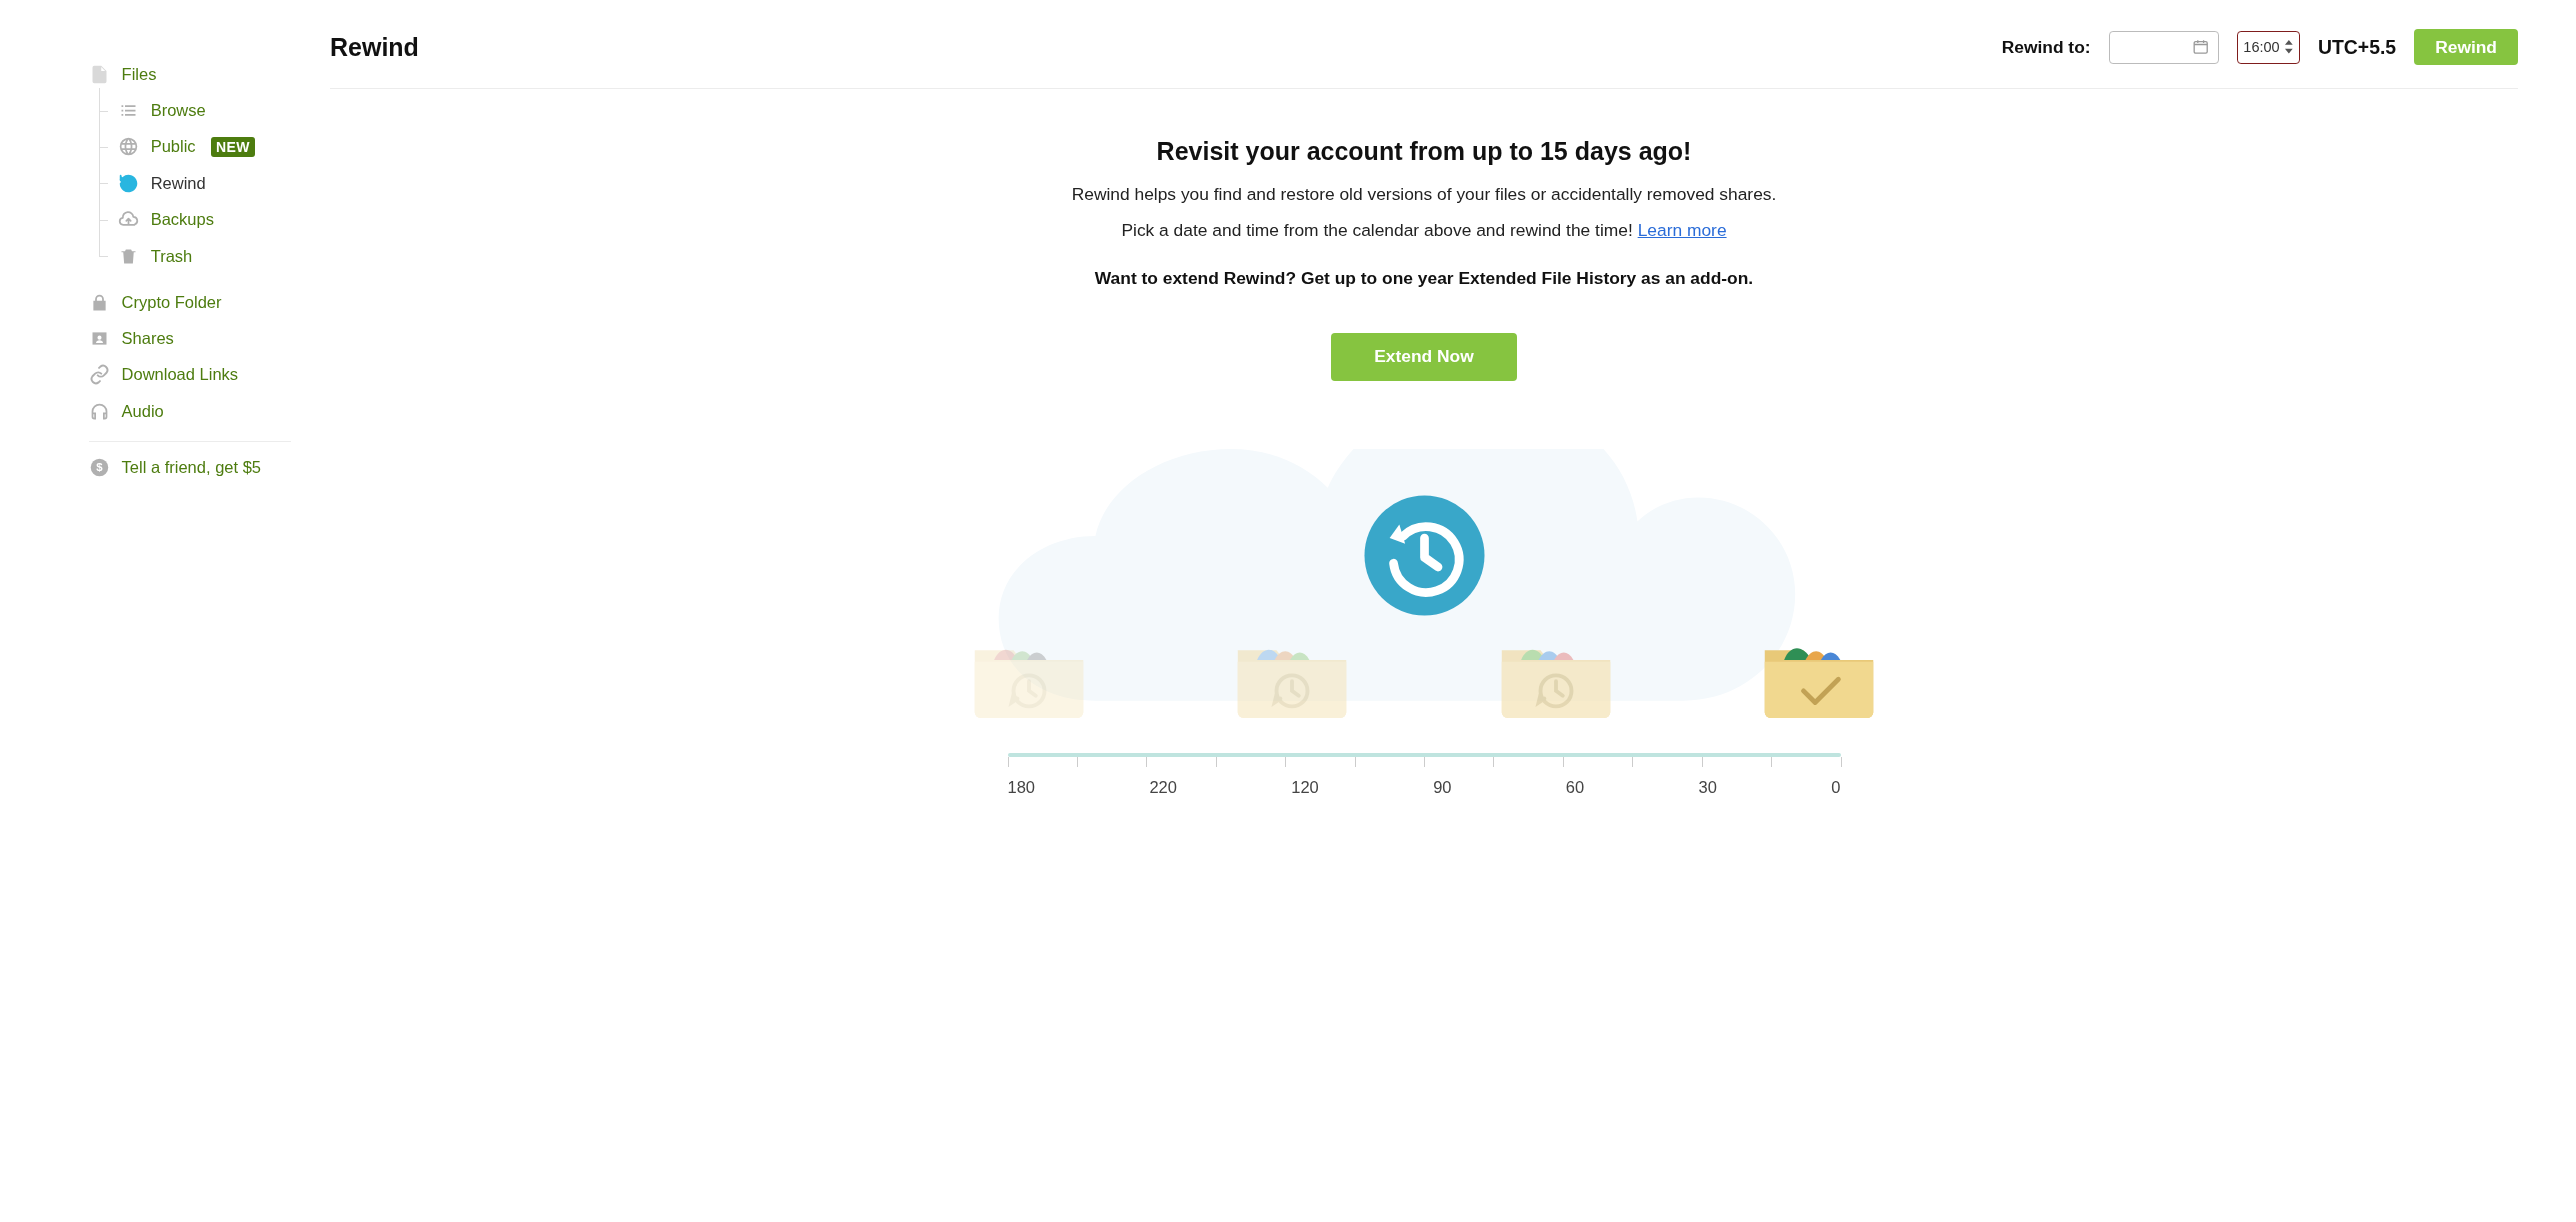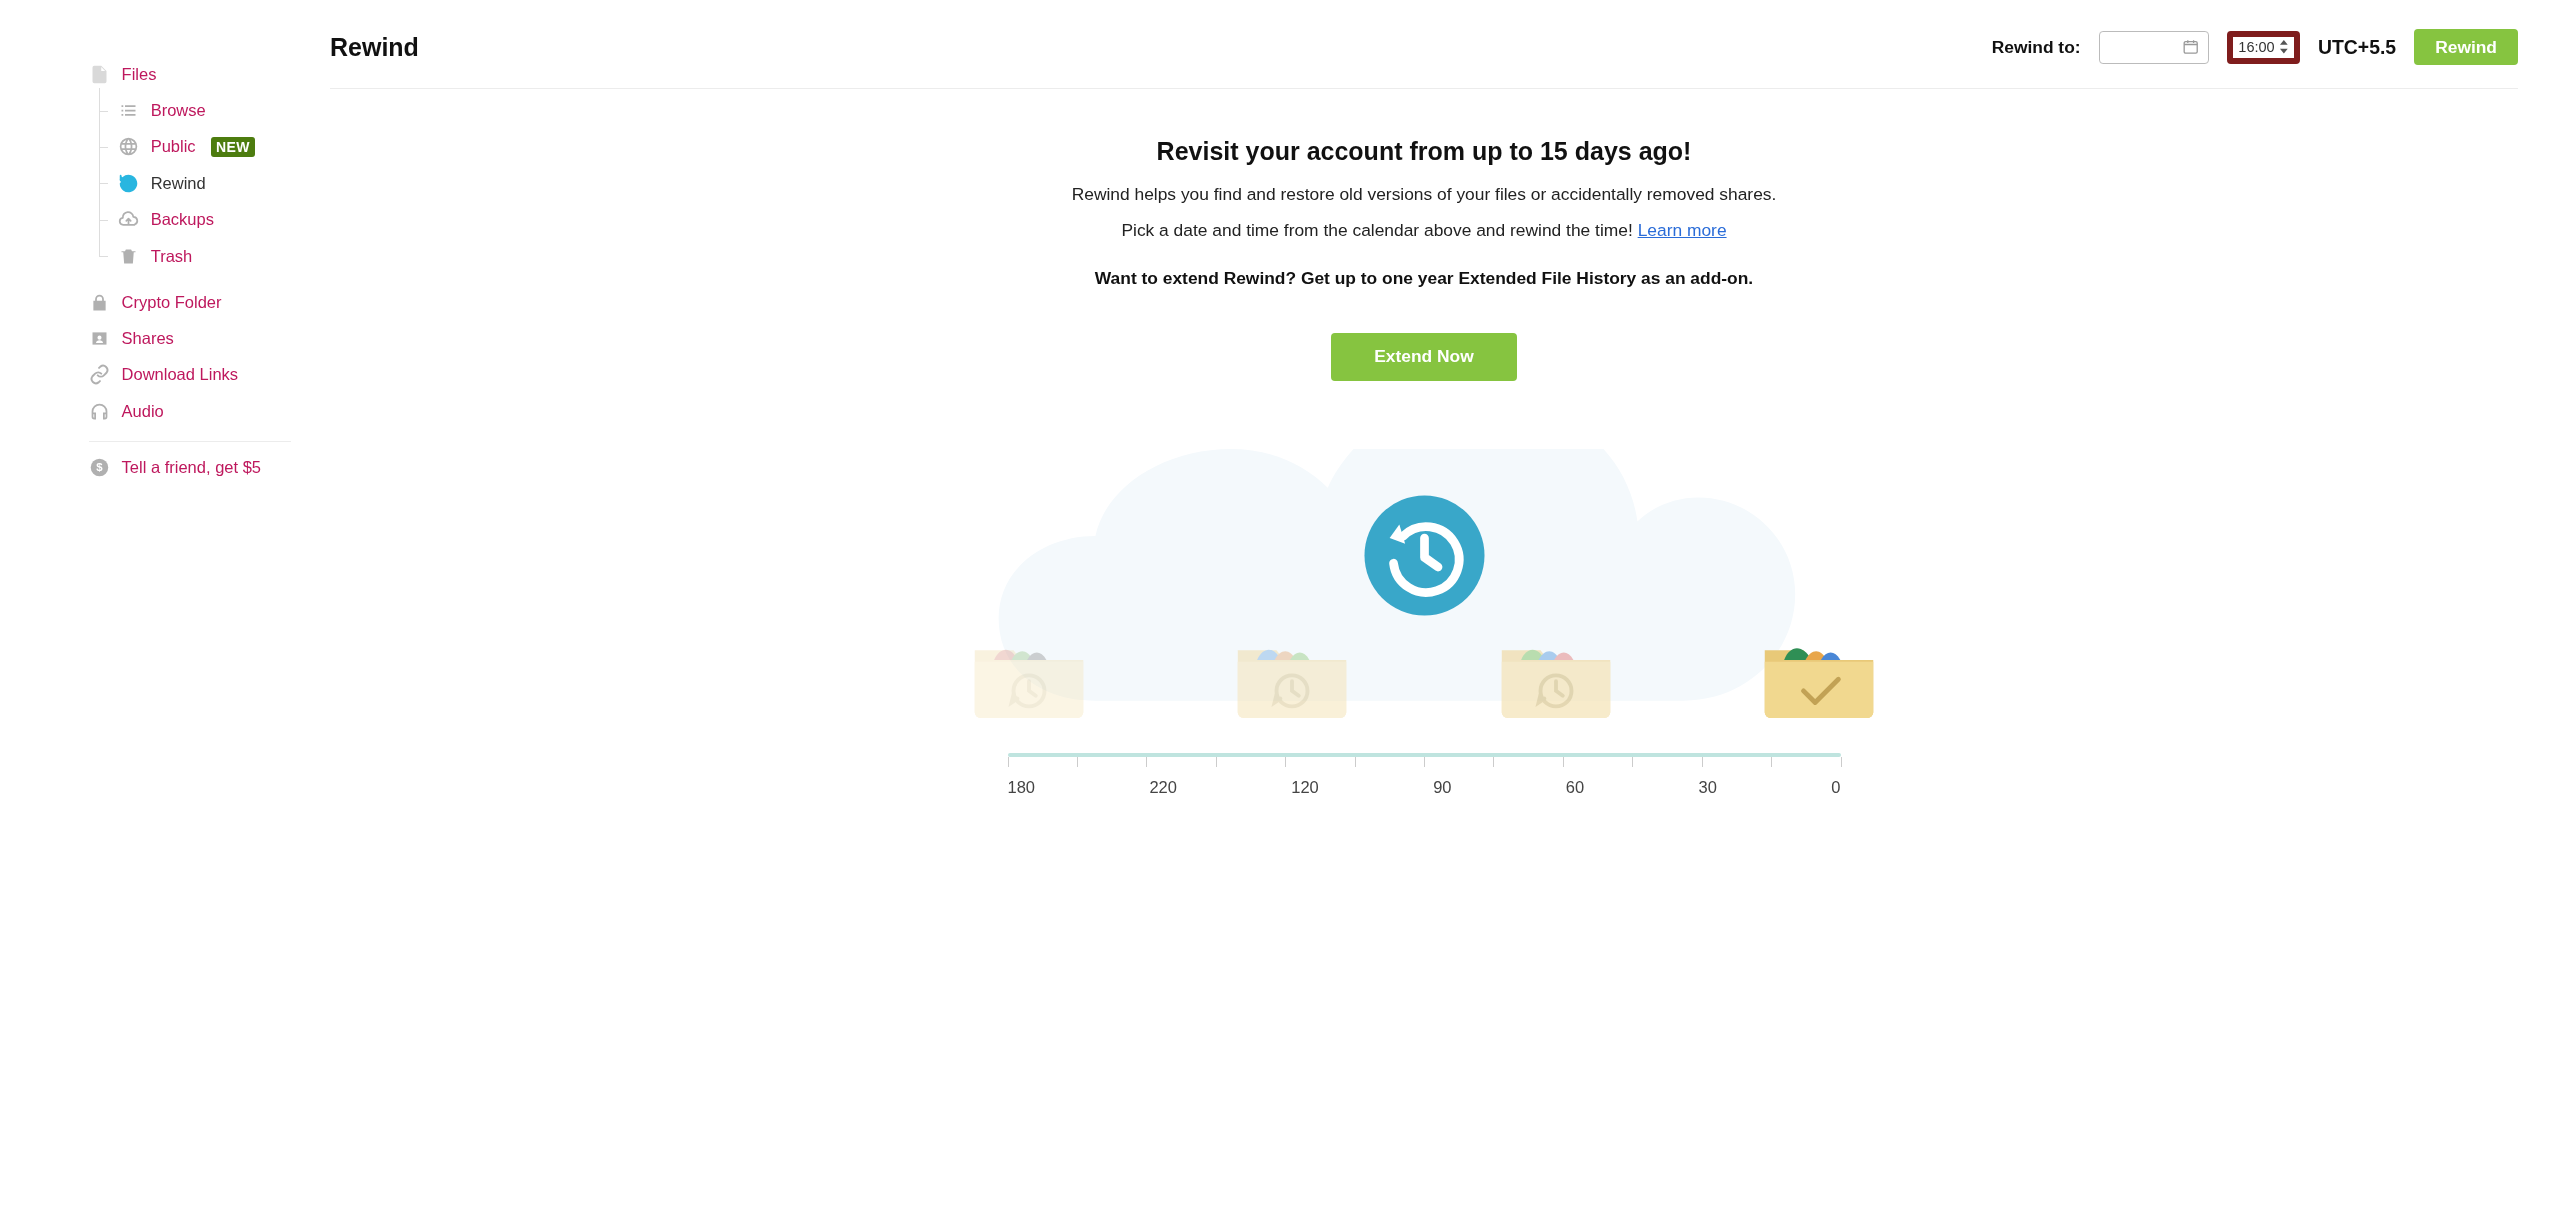--- a/index.html
+++ b/index.html
@@ -29,21 +29,21 @@
     gap: 11.6px;
     font-size: 16.5px;
     color: #888;
     padding: 7.7px 0;
     cursor: pointer;
     position: relative;
   }
   .nav-item.parent { font-weight: 400; }
   .nav-item.active { color: #29b6e0; }
   .nav-item.active .label { color: #333; }
-  .nav-item .label { color: #be185d; }
+  .nav-item .label { color: #4d7c0f; }
   .nav-item.active .icon-svg { fill: #29b6e0; stroke:#29b6e0;}
   .icon-svg { width:21px; height:21px; fill:#b0b0b0; flex-shrink:0;}
   .subtree {
     position: relative;
     margin-left: 9.7px;
     padding-left: 19.4px;
   }
   .subtree .nav-item::before{
     content:"";
     position:absolute;
@@ -112,21 +112,21 @@
     border:1px solid #bbb;
     border-radius:3.9px;
     background:#fff;
     display:flex;
     align-items:center;
     justify-content:flex-end;
     padding-right:7.7px;
   }
   .time-select {
     height:33px;
-    border:6px solid #7f1d1d;
+    border:1px solid #7f1d1d;
     border-radius:3.9px;
     background:#fff;
     font-size:14.5px;
     padding:0 5.8px;
     display:flex;
     align-items:center;
     gap:3.9px;
   }
   .tz {
     font-size:19.4px;

